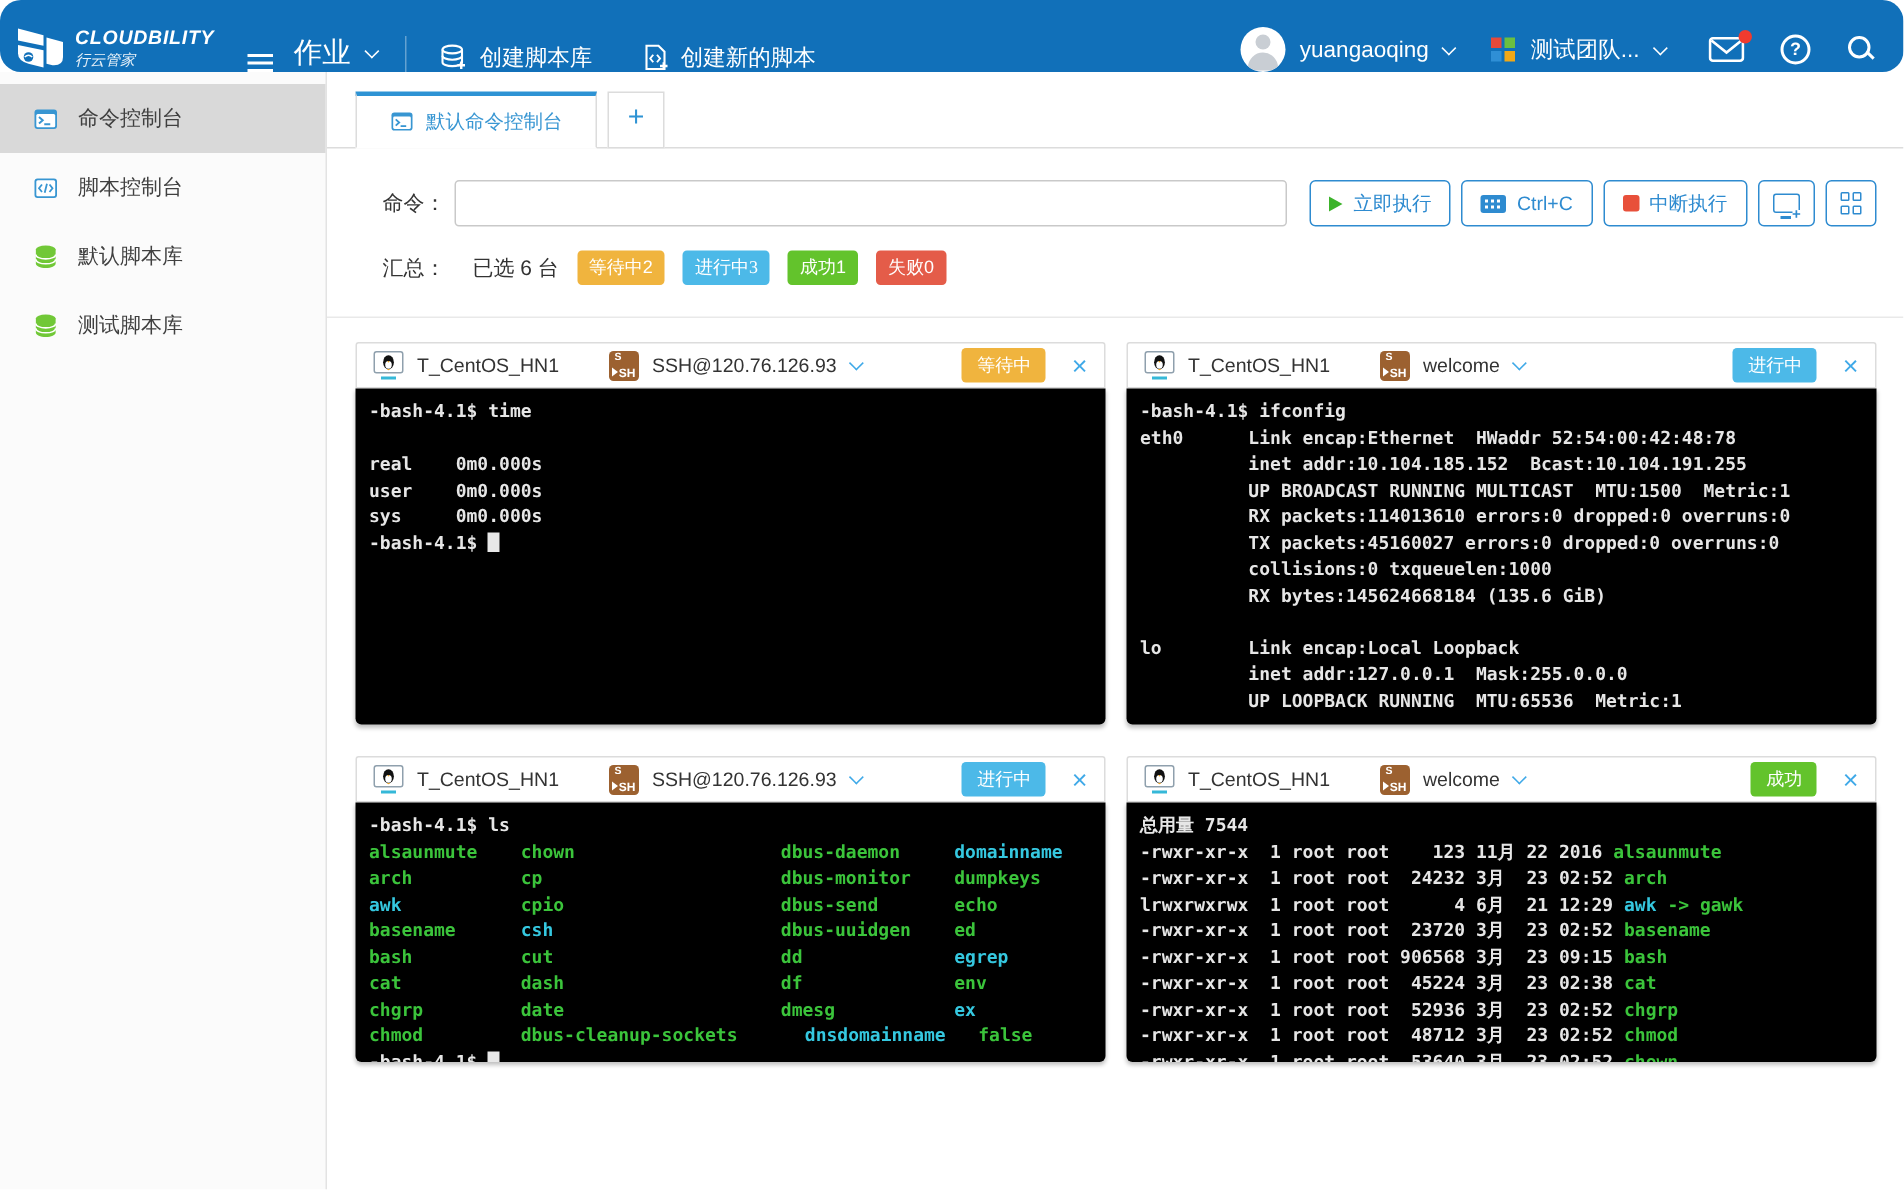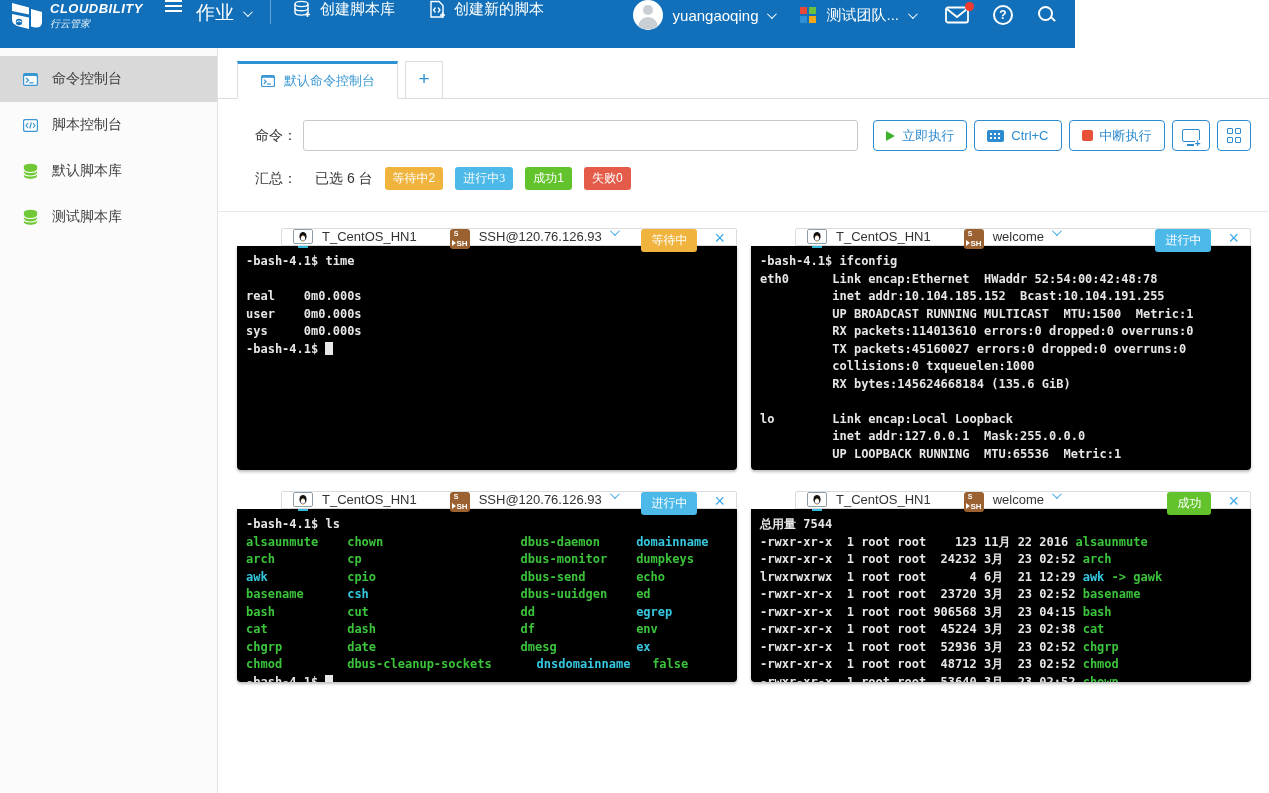--- a/index.html
+++ b/index.html
@@ -1,20 +1,20 @@
 <!DOCTYPE html>
 <html><head>
 <meta charset="utf-8">
 <style>
   * { margin:0; padding:0; box-sizing:border-box; }
   html,body { width:1269px; height:793px; }
   body { font-family:"Liberation Sans",sans-serif; background:#fff; position:relative; overflow:hidden; color:#333; }
 
   
-  .topbar { position:absolute; top:0; left:0; width:1075px; height:48px; background:#1170b9; display:flex; align-items:flex-start; color:#fff; }
+  .topbar { position:absolute; top:0; left:0; width:1269px; height:48px; background:#1170b9; display:flex; align-items:flex-end; color:#fff;border-radius:14px; }
   .brand { display:flex; align-items:center; margin-left:10px; cursor:pointer; }
   .brand-text { margin-left:6px; font-style:italic; }
   .brand-name { font-weight:bold; font-size:13px; letter-spacing:.5px; }
   .brand-sub { font-size:10px; opacity:.9; margin-top:1px; }
   .hamburger { margin-left:22px; display:inline-flex; flex-direction:column; gap:3px; cursor:pointer; }
   .hamburger i { display:block; width:17px; height:2px; background:#fff; }
   .top-menu { display:flex; align-items:center; margin-left:14px; font-size:19px; cursor:pointer; gap:9px; }
   .chev { display:inline-block; width:7px; height:7px; border-right:1.5px solid #fff; border-bottom:1.5px solid #fff; transform:rotate(45deg) translateY(-2px); }
   .chev.blue { border-color:#3fa9e8; }
   .topbar .divider { width:1px; height:24px; background:rgba(255,255,255,.35); margin:0 22px 0 20px; }
@@ -63,21 +63,21 @@
   .ico-grid i { border:1.5px solid #2e8bd0; border-radius:1px; }
 
   .sum-row { display:flex; align-items:center; margin:16px 18px 0 37px; }
   .sum-selected { font-size:14px; margin-left:18px; }
   .badge { margin-left:12px; padding:3px 8px; border-radius:3px; color:#fff; font-size:12px; }
   .badge:first-of-type { margin-left:22px; }
   .hr { border-top:1px solid #e9e9e9; margin-top:21px; }
 
   
   .panels { display:grid; grid-template-columns:500px 500px; column-gap:14px; row-gap:21px; margin:16px 18px 0 19px; }
-  .panel-head { height:18px; border:1px solid #dcdcdc; border-radius:2px 2px 0 0; background:#fff; display:flex; align-items:flex-start; padding:0 11px; gap:9px;margin-left:44px; }
+  .panel-head { height:31px; border:1px solid #dcdcdc; border-radius:2px 2px 0 0; background:#fff; display:flex; align-items:center; padding:0 11px; gap:9px; }
   .host-wrap { display:flex; flex-direction:column; align-items:center; }
   .host-mon { width:20px; height:15px; border:1px solid #8fa0ad; border-radius:2px; background:#fff; display:flex; align-items:center; justify-content:center; }
   .host-base { width:10px; height:2px; background:#35b8d8; margin-top:1.5px; }
   .host-name { font-size:13px; color:#333; }
   .ssh-icon { position:relative; width:20px; height:20px; background:#9c6130; border-radius:3px; margin-left:24px; flex:none; }
   .ssh-icon::before { content:"S"; position:absolute; top:1px; left:4px; color:#fff; font-size:7px; font-weight:bold; }
   .ssh-icon::after { content:"SH"; position:absolute; bottom:1px; right:2px; color:#fff; font-size:8px; font-weight:bold; }
   .ssh-arr { position:absolute; bottom:3px; left:2px; width:0; height:0; border-left:4px solid #fff; border-top:3px solid transparent; border-bottom:3px solid transparent; }
   .session { font-size:13px; color:#333; cursor:pointer; }
   .panel-head .chev { margin-left:-1px; cursor:pointer; }
@@ -403,21 +403,21 @@
         <span class="spacer"></span>
         <span class="status-pill" style="background: rgb(99, 195, 44);">成功</span>
         <span class="close-x">×</span>
       </div>
       <div class="terminal">
           <div class="tline"><span style="color: rgb(230, 230, 230);">总用量 7544</span></div>
           <div class="tline"><span style="color: rgb(230, 230, 230);">-rwxr-xr-x  1 root root    123 11月 22 2016 </span><span style="color: rgb(59, 196, 59);">alsaunmute</span></div>
           <div class="tline"><span style="color: rgb(230, 230, 230);">-rwxr-xr-x  1 root root  24232 3月  23 02:52 </span><span style="color: rgb(59, 196, 59);">arch</span></div>
           <div class="tline"><span style="color: rgb(230, 230, 230);">lrwxrwxrwx  1 root root      4 6月  21 12:29 </span><span style="color: rgb(53, 200, 224);">awk</span><span style="color: rgb(59, 196, 59);"> -&gt; gawk</span></div>
           <div class="tline"><span style="color: rgb(230, 230, 230);">-rwxr-xr-x  1 root root  23720 3月  23 02:52 </span><span style="color: rgb(59, 196, 59);">basename</span></div>
-          <div class="tline"><span style="color: rgb(230, 230, 230);">-rwxr-xr-x  1 root root 906568 3月  23 04:15 </span><span style="color: rgb(59, 196, 59);">bash</span></div>
+          <div class="tline"><span style="color: rgb(230, 230, 230);">-rwxr-xr-x  1 root root 906568 3月  23 09:15 </span><span style="color: rgb(59, 196, 59);">bash</span></div>
           <div class="tline"><span style="color: rgb(230, 230, 230);">-rwxr-xr-x  1 root root  45224 3月  23 02:38 </span><span style="color: rgb(59, 196, 59);">cat</span></div>
           <div class="tline"><span style="color: rgb(230, 230, 230);">-rwxr-xr-x  1 root root  52936 3月  23 02:52 </span><span style="color: rgb(59, 196, 59);">chgrp</span></div>
           <div class="tline"><span style="color: rgb(230, 230, 230);">-rwxr-xr-x  1 root root  48712 3月  23 02:52 </span><span style="color: rgb(59, 196, 59);">chmod</span></div>
           <div class="tline"><span style="color: rgb(230, 230, 230);">-rwxr-xr-x  1 root root  53640 3月  23 02:52 </span><span style="color: rgb(59, 196, 59);">chown</span></div>
           <div class="tline"><span style="color: rgb(230, 230, 230);">-rwxr-xr-x  1 root root 116824 3月  23 02:52 </span><span style="color: rgb(59, 196, 59);">cp</span></div>
         </div>
     </div>
 
   </div>
 </main>

